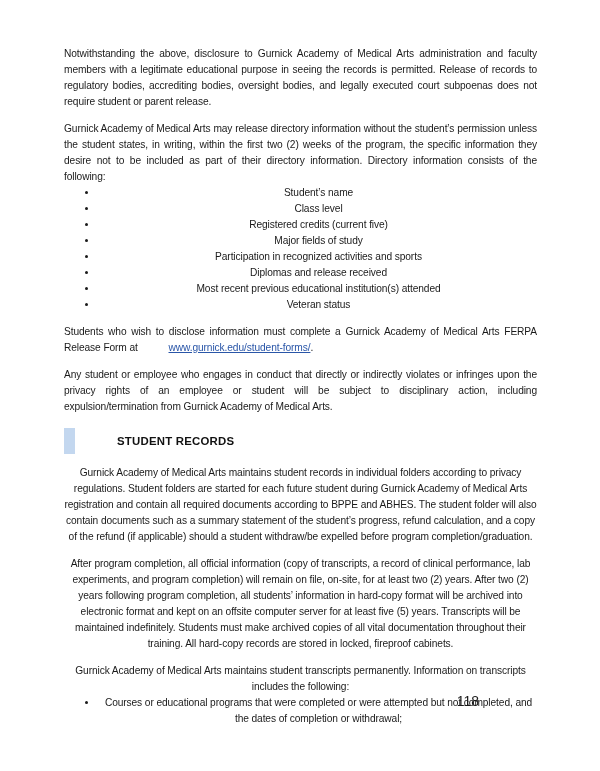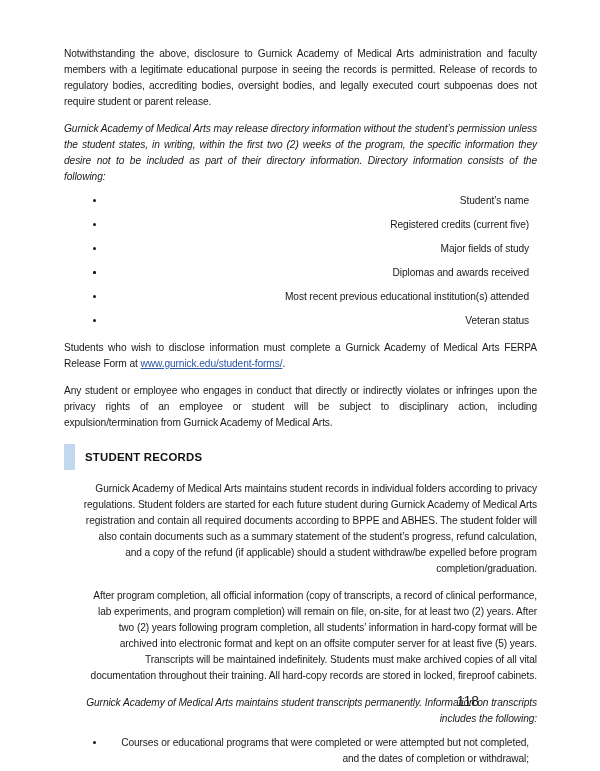--- a/index.html
+++ b/index.html
@@ -30,61 +30,61 @@
     width: 473px;
   }
   p.body-text {
     margin: 0 0 11px 0;
     font-size: 10.2px;
     line-height: 16px;
     text-align: justify;
     letter-spacing: -0.01em;
   }
   p.body-text.ragged {
-    text-align: right;
-    margin-left: 16px;
+    text-align: center;
   }
   p.body-text.tight {
     margin-bottom: 0;
-    font-style: italic;
   }
   ul.bullets {
     margin: 0 0 11px 0;
     padding: 0;
     list-style: none;
   }
   ul.bullets.tight-top {
     margin-top: 0;
   }
   ul.bullets li {
     position: relative;
     font-size: 10.2px;
     line-height: 16px;
     padding-left: 36px;
-    margin: 8px;
-    text-align: right;
+    margin: 0;
+    text-align: center;
     letter-spacing: -0.01em;
   }
   ul.bullets li .dot {
     position: absolute;
     left: 21px;
     top: 6px;
     width: 3.4px;
     height: 3.4px;
     border-radius: 50%;
     background: #1a1a1a;
   }
   a.doc-link {
     color: #2a56a8;
+    margin-left: 28px;
   }
   .section-heading {
     display: flex;
     align-items: center;
     margin: 13px 0 11px 0;
     height: 26px;
+    gap: 32px;
   }
   .section-heading .accent-bar {
     width: 11px;
     height: 26px;
     background: #c3d7ef;
     flex: 0 0 auto;
   }
   .section-heading .heading-text {
     font-size: 11.4px;
     font-weight: bold;
@@ -112,32 +112,37 @@
 
     <p class="body-text tight">Gurnick Academy of Medical Arts may release directory information without the student’s permission unless the student states, in writing, within the first two (2) weeks of the program, the specific information they desire not to be included as part of their directory information. Directory information consists of the following:</p>
 
     <ul class="bullets tight-top">
       <li>
         <span class="dot"></span>
         <span>Student’s name</span>
       </li>
       <li>
         <span class="dot"></span>
+        <span>Class level</span>
+      </li>
+      <li>
+        <span class="dot"></span>
         <span>Registered credits (current five)</span>
       </li>
       <li>
         <span class="dot"></span>
         <span>Major fields of study</span>
       </li>
       <li>
         <span class="dot"></span>
+        <span>Participation in recognized activities and sports</span>
       </li>
       <li>
         <span class="dot"></span>
-        <span>Diplomas and awards received</span>
+        <span>Diplomas and release received</span>
       </li>
       <li>
         <span class="dot"></span>
         <span>Most recent previous educational institution(s) attended</span>
       </li>
       <li>
         <span class="dot"></span>
         <span>Veteran status</span>
       </li>
     </ul>

